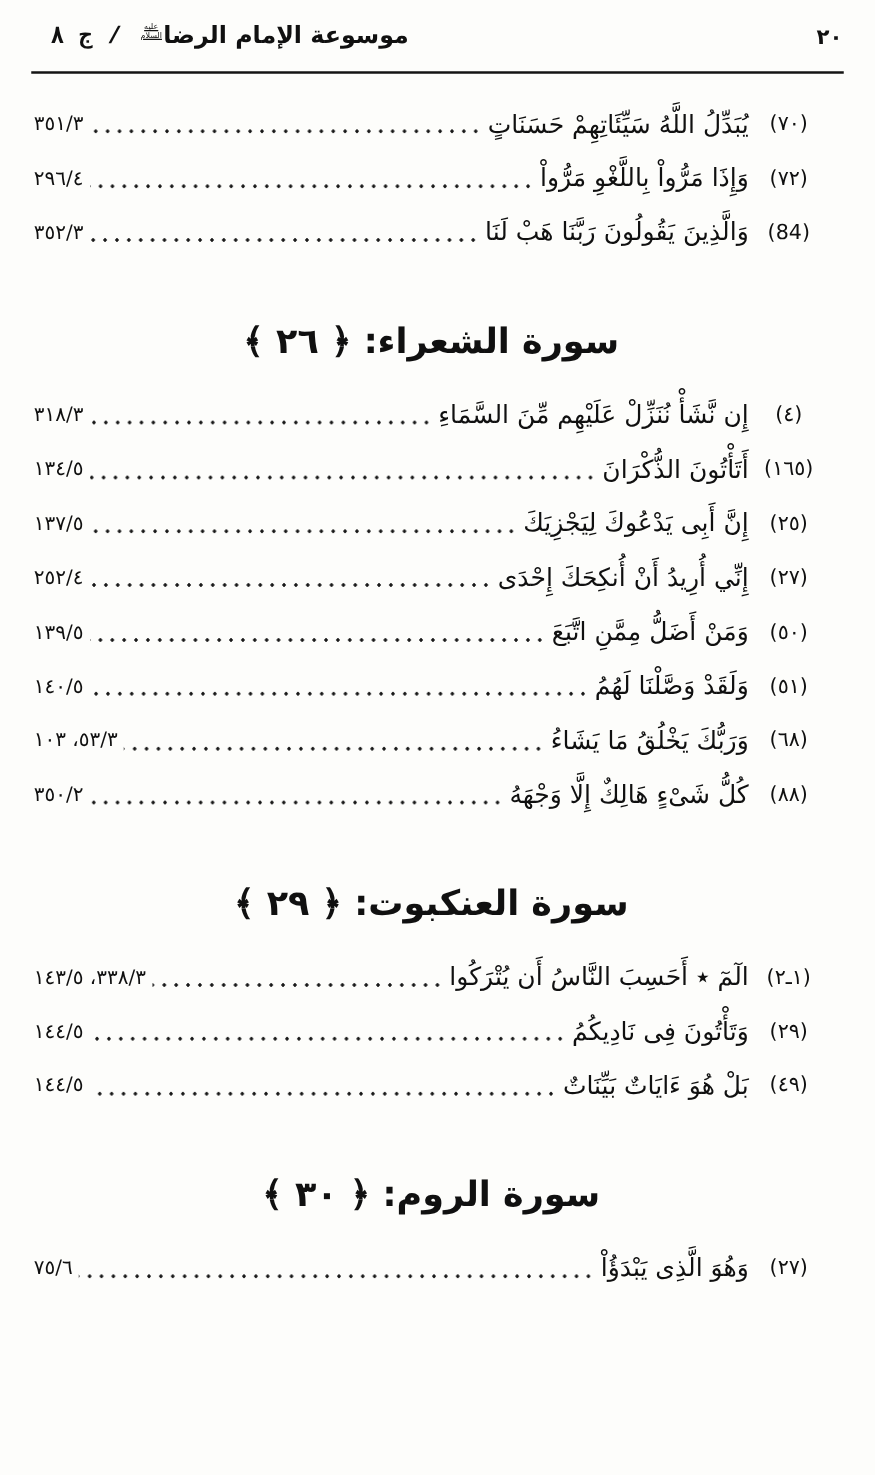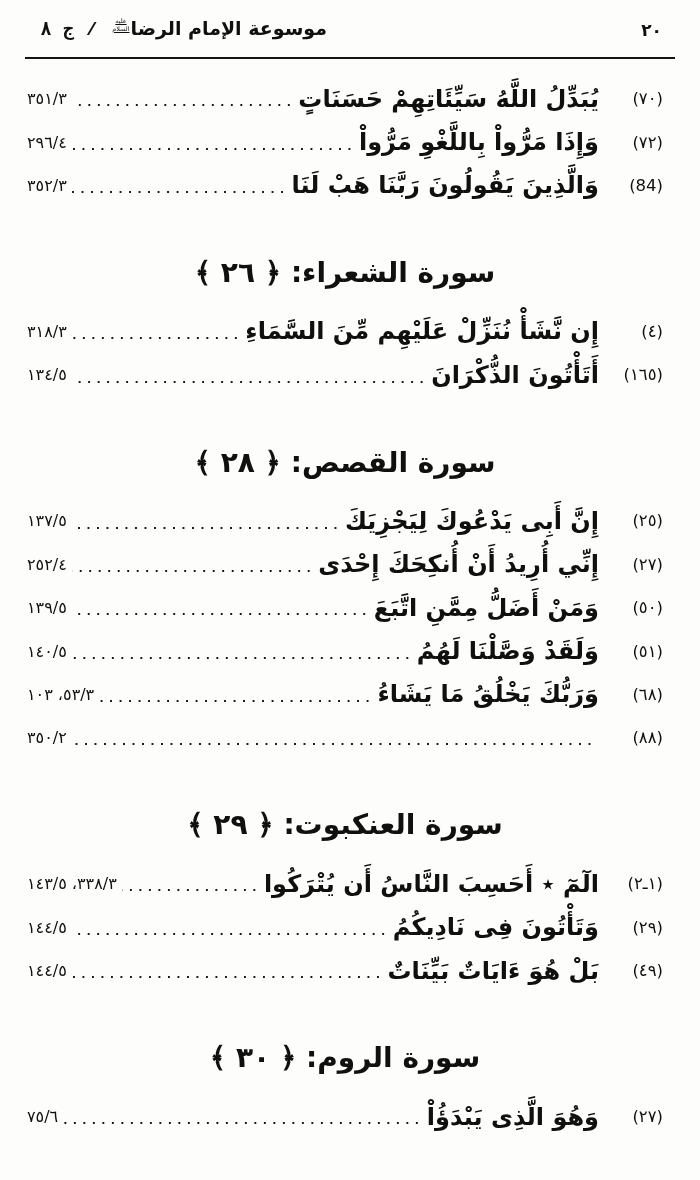--- a/index.html
+++ b/index.html
@@ -5,21 +5,21 @@
   html,body{margin:0;padding:0;background:#888;}
   .page{
     width:700px;height:1180px;margin:0 auto;position:relative;
     background:#fdfdfb;color:#101010;
     font-family:"DejaVu Sans",sans-serif;
     direction:rtl;box-sizing:border-box;overflow:hidden;
   }
   
   .hdr{position:relative;height:59px;}
   .pageno{
-    position:absolute;right:38px;top:20px;
+    position:absolute;right:26px;top:20px;
     font-size:17px;font-weight:700;letter-spacing:.5px;
   }
   .title{
     position:absolute;right:373px;top:17px;white-space:nowrap;
     font-size:19px;font-weight:700;direction:rtl;
   }
   .honorific{
     display:inline-flex;flex-direction:column;align-items:center;
     font-size:6.4px;font-weight:400;line-height:1.12;
     margin:0 1px;transform:translateY(-4px);vertical-align:middle;text-decoration:underline;
@@ -29,22 +29,22 @@
     position:absolute;left:25px;right:25px;bottom:0;height:0;
     border-top:2.6px solid #141414;
   }
   
   main{padding:18px 37px 0 27px;}
   .heading{
     text-align:center;font-size:28px;font-weight:700;
     margin:46px 0 16px 0;line-height:1.45;
   }
   .row{display:flex;align-items:center;height:43.4px;}
-  .num{flex:none;width:64px;font-size:16.5px;font-weight:400;}
-  .verse{flex:none;font-size:24px;font-weight:700;max-width:420px;white-space:nowrap;}
+  .num{flex:none;width:64px;font-size:16.5px;font-weight:400;text-align:center;}
+  .verse{flex:none;font-size:20px;font-weight:400;max-width:420px;white-space:nowrap;}
   .leader{
     flex:1 1 auto;align-self:stretch;margin:0 5px;min-width:14px;
     background-image:radial-gradient(circle,#171717 1.15px,transparent 1.5px);
     background-size:9.5px 6px;background-repeat:repeat-x;
     background-position:right bottom 12px;
   }
   .ref{flex:none;font-size:16px;font-weight:400;white-space:nowrap;}
 </style>
 </head>
 <body>
@@ -92,21 +92,20 @@
           <span class="ref">٣١٨/٣</span>
         </div>
         <div class="row">
           <span class="num">(١٦٥)</span>
           <span class="verse">أَتَأْتُونَ الذُّكْرَانَ</span>
           <span class="leader"></span>
           <span class="ref">١٣٤/٥</span>
         </div>
       </section>
       <section>
-        <div class="heading">سورة القصص: ﴿ ٢٨ ﴾</div>
         <div class="row">
           <span class="num">(٢٥)</span>
           <span class="verse">إِنَّ أَبِى يَدْعُوكَ لِيَجْزِيَكَ</span>
           <span class="leader"></span>
           <span class="ref">١٣٧/٥</span>
         </div>
         <div class="row">
           <span class="num">(٢٧)</span>
           <span class="verse">إِنِّي أُرِيدُ أَنْ أُنكِحَكَ إِحْدَى</span>
           <span class="leader"></span>
@@ -125,20 +124,21 @@
           <span class="ref">١٤٠/٥</span>
         </div>
         <div class="row">
           <span class="num">(٦٨)</span>
           <span class="verse">وَرَبُّكَ يَخْلُقُ مَا يَشَاءُ</span>
           <span class="leader"></span>
           <span class="ref">٥٣/٣، ١٠٣</span>
         </div>
         <div class="row">
           <span class="num">(٨٨)</span>
+          <span class="verse">كُلُّ شَىْءٍ هَالِكٌ إِلَّا وَجْهَهُ</span>
           <span class="leader"></span>
           <span class="ref">٣٥٠/٢</span>
         </div>
       </section>
       <section>
         <div class="heading">سورة العنكبوت: ﴿ ٢٩ ﴾</div>
         <div class="row">
           <span class="num">(١ـ٢)</span>
           <span class="verse">الٓمٓ ٭ أَحَسِبَ النَّاسُ أَن يُتْرَكُوا</span>
           <span class="leader"></span>

